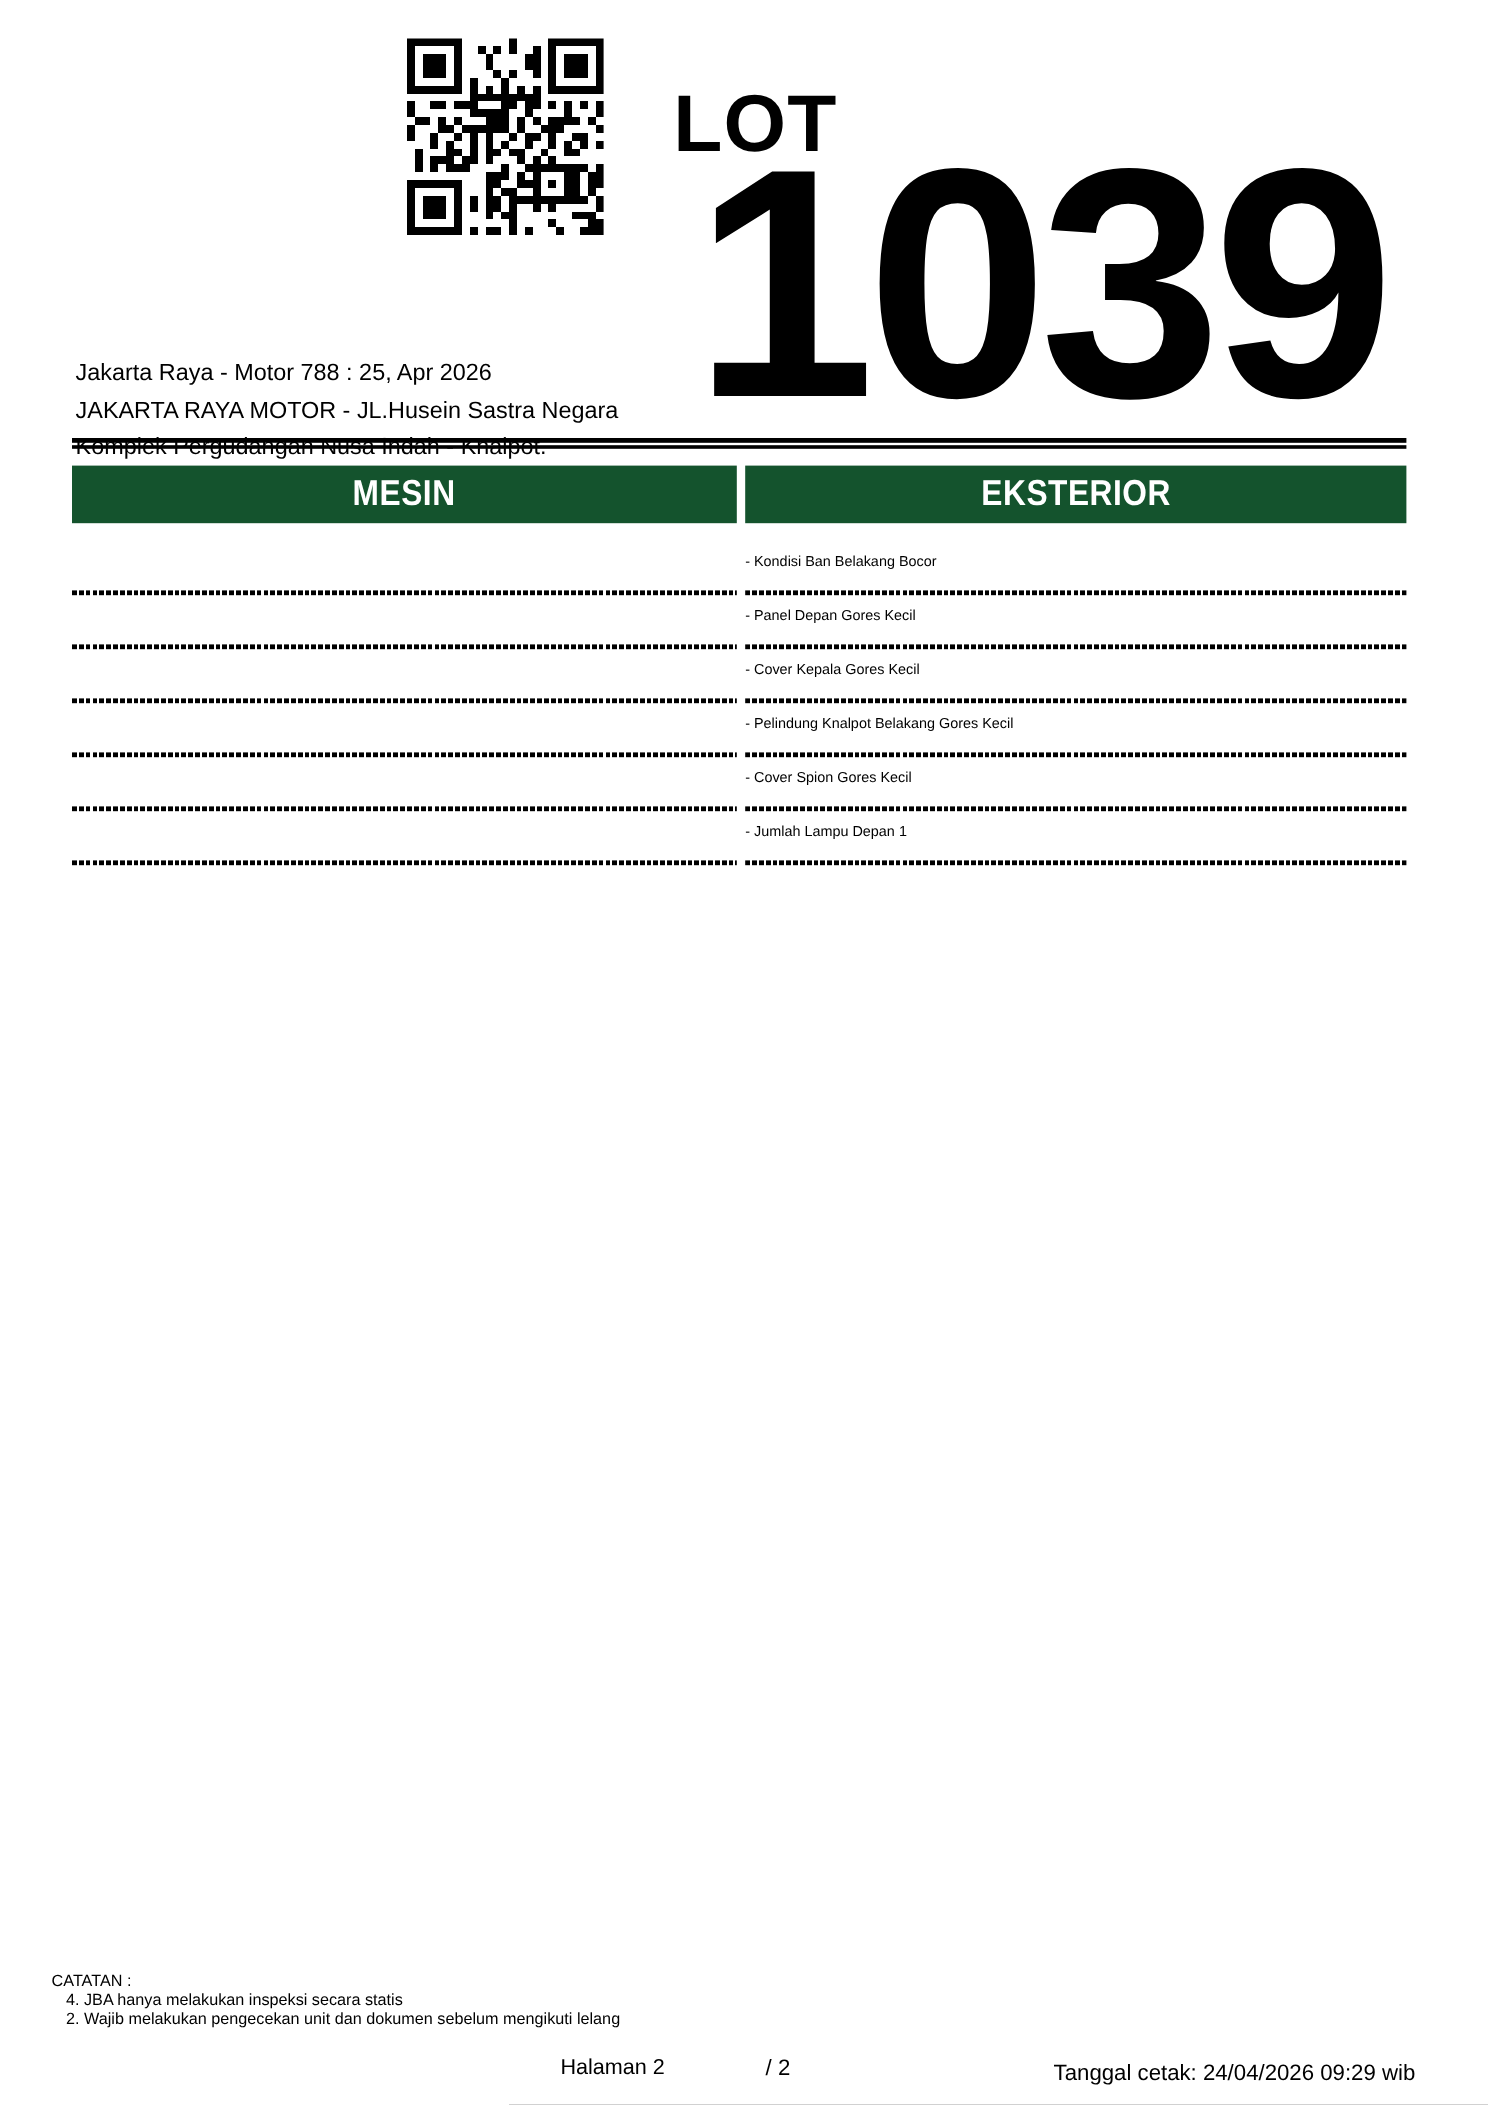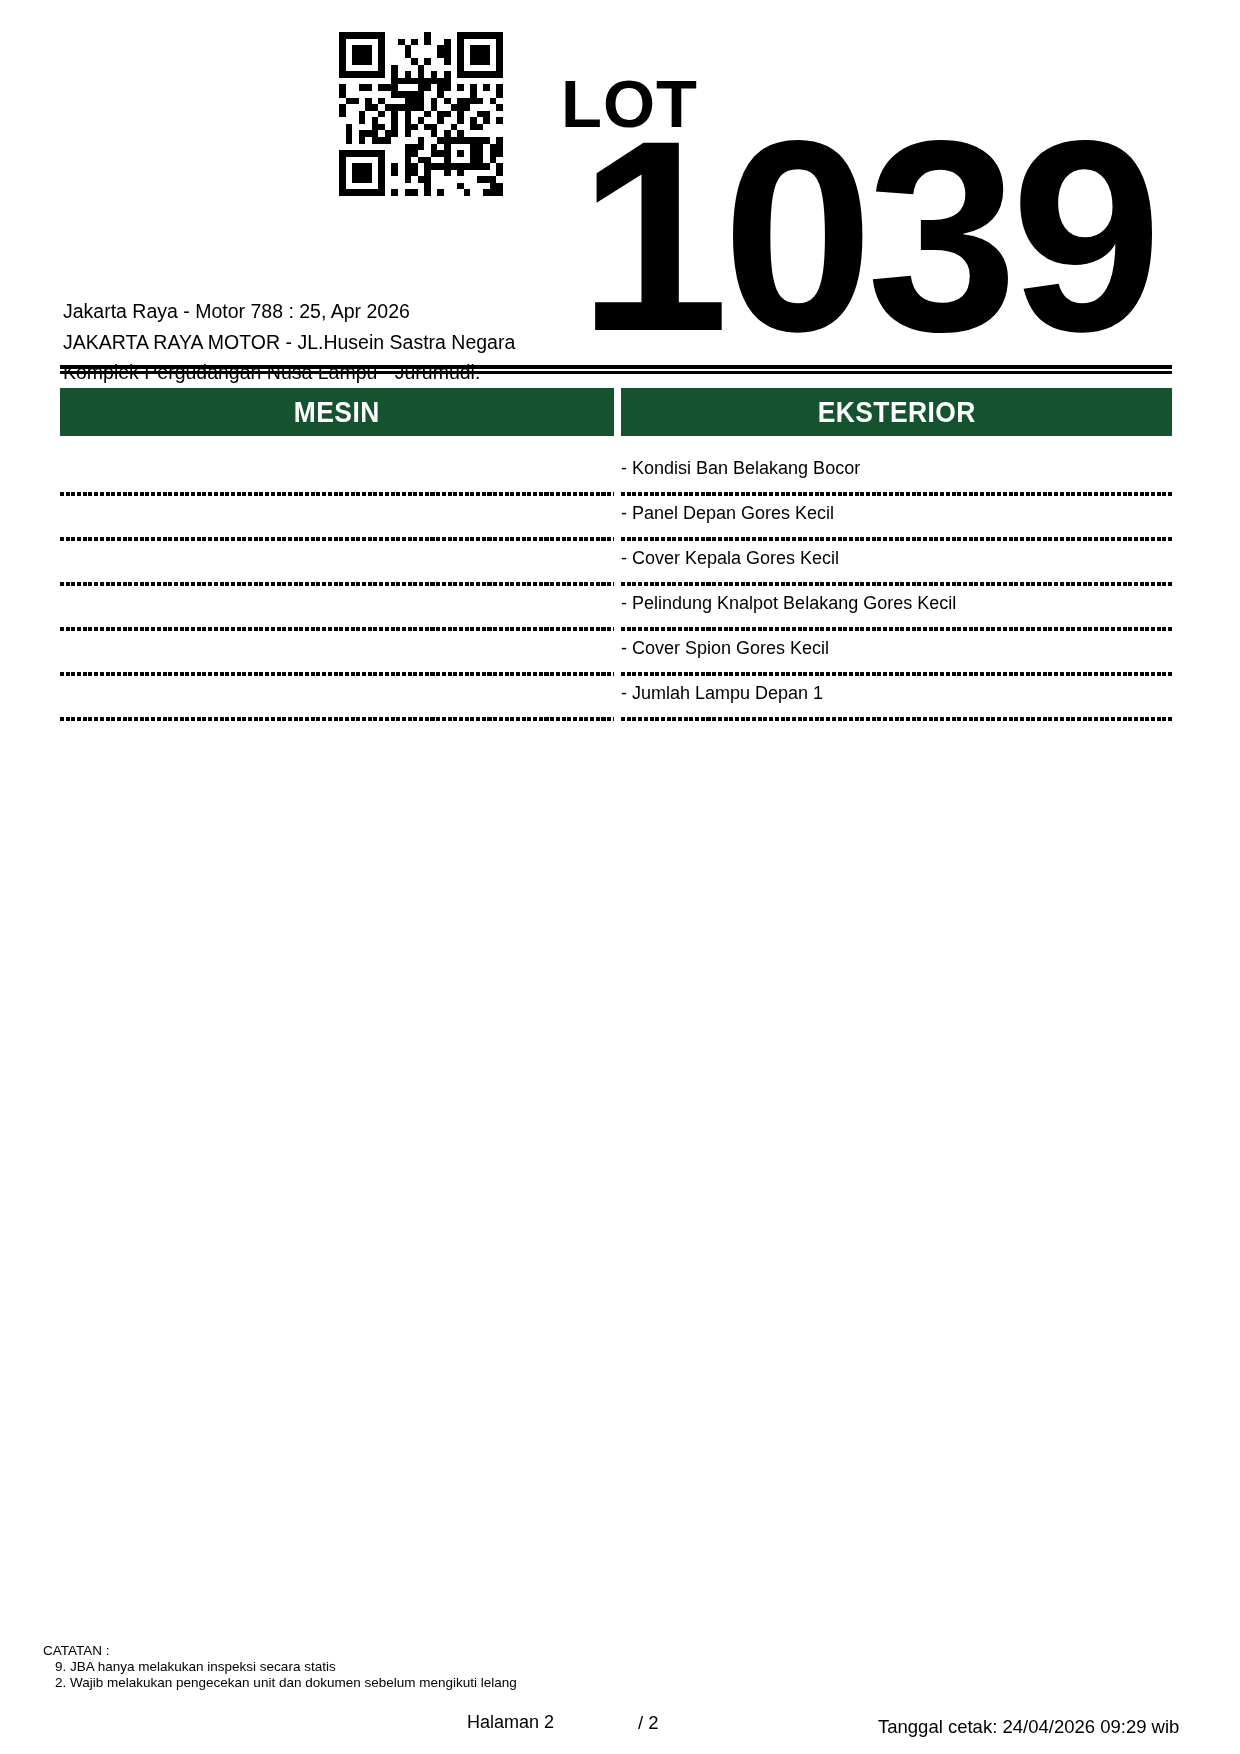--- a/index.html
+++ b/index.html
@@ -79,21 +79,21 @@
     font-weight: bold;
     transform: scaleX(0.88);
     transform-origin: center;
     letter-spacing: 0.5px;
   }
   .rows { margin-top: 15px; }
   .row { position: relative; height: 45px; }
   .row-text {
     display: block;
     padding-top: 7px;
-    font-size: 18px;
+    font-size: 12px;
     line-height: 20px;
     white-space: nowrap;
   }
   .row-sep {
     position: absolute;
     left: 0; right: 0; bottom: 0;
     height: 4px;
     background: repeating-linear-gradient(90deg, #000 0px, #000 4px, transparent 4px, transparent 5.7px);
   }
 
@@ -423,21 +423,21 @@
         <rect x="24" y="24" width="1" height="1"></rect>
       </svg>
     </div>
 
   <div class="lot-label">LOT</div>
   <div class="lot-number">1039</div>
 
   <div class="venue">
     <div>Jakarta Raya - Motor 788 : 25, Apr 2026</div>
     <div>JAKARTA RAYA MOTOR - JL.Husein Sastra Negara</div>
-    <div>Komplek Pergudangan Nusa Lampu - Jurumudi.</div>
+    <div>Komplek Pergudangan Nusa Indah - Knalpot.</div>
   </div>
 
   <div class="double-rule"></div>
 
   <div class="col col-left">
     <div class="col-header">
       <span>MESIN</span>
     </div>
     <div class="rows">
         <div class="row">
@@ -495,21 +495,21 @@
         <div class="row">
           <span class="row-text">- Jumlah Lampu Depan 1</span>
           <div class="row-sep"></div>
         </div>
       </div>
   </div>
 
   <div class="notes">
     <div>CATATAN :</div>
     <div id="note-lines">
-        <div class="note-line">9. JBA hanya melakukan inspeksi secara statis</div>
+        <div class="note-line">4. JBA hanya melakukan inspeksi secara statis</div>
         <div class="note-line">2. Wajib melakukan pengecekan unit dan dokumen sebelum mengikuti lelang</div>
       </div>
   </div>
 
   <div class="footer-page-label">Halaman 2</div>
   <div class="footer-page-total">/ 2</div>
   <div class="footer-print-info">Tanggal cetak: 24/04/2026 09:29 wib</div>
 
 </div>
 

